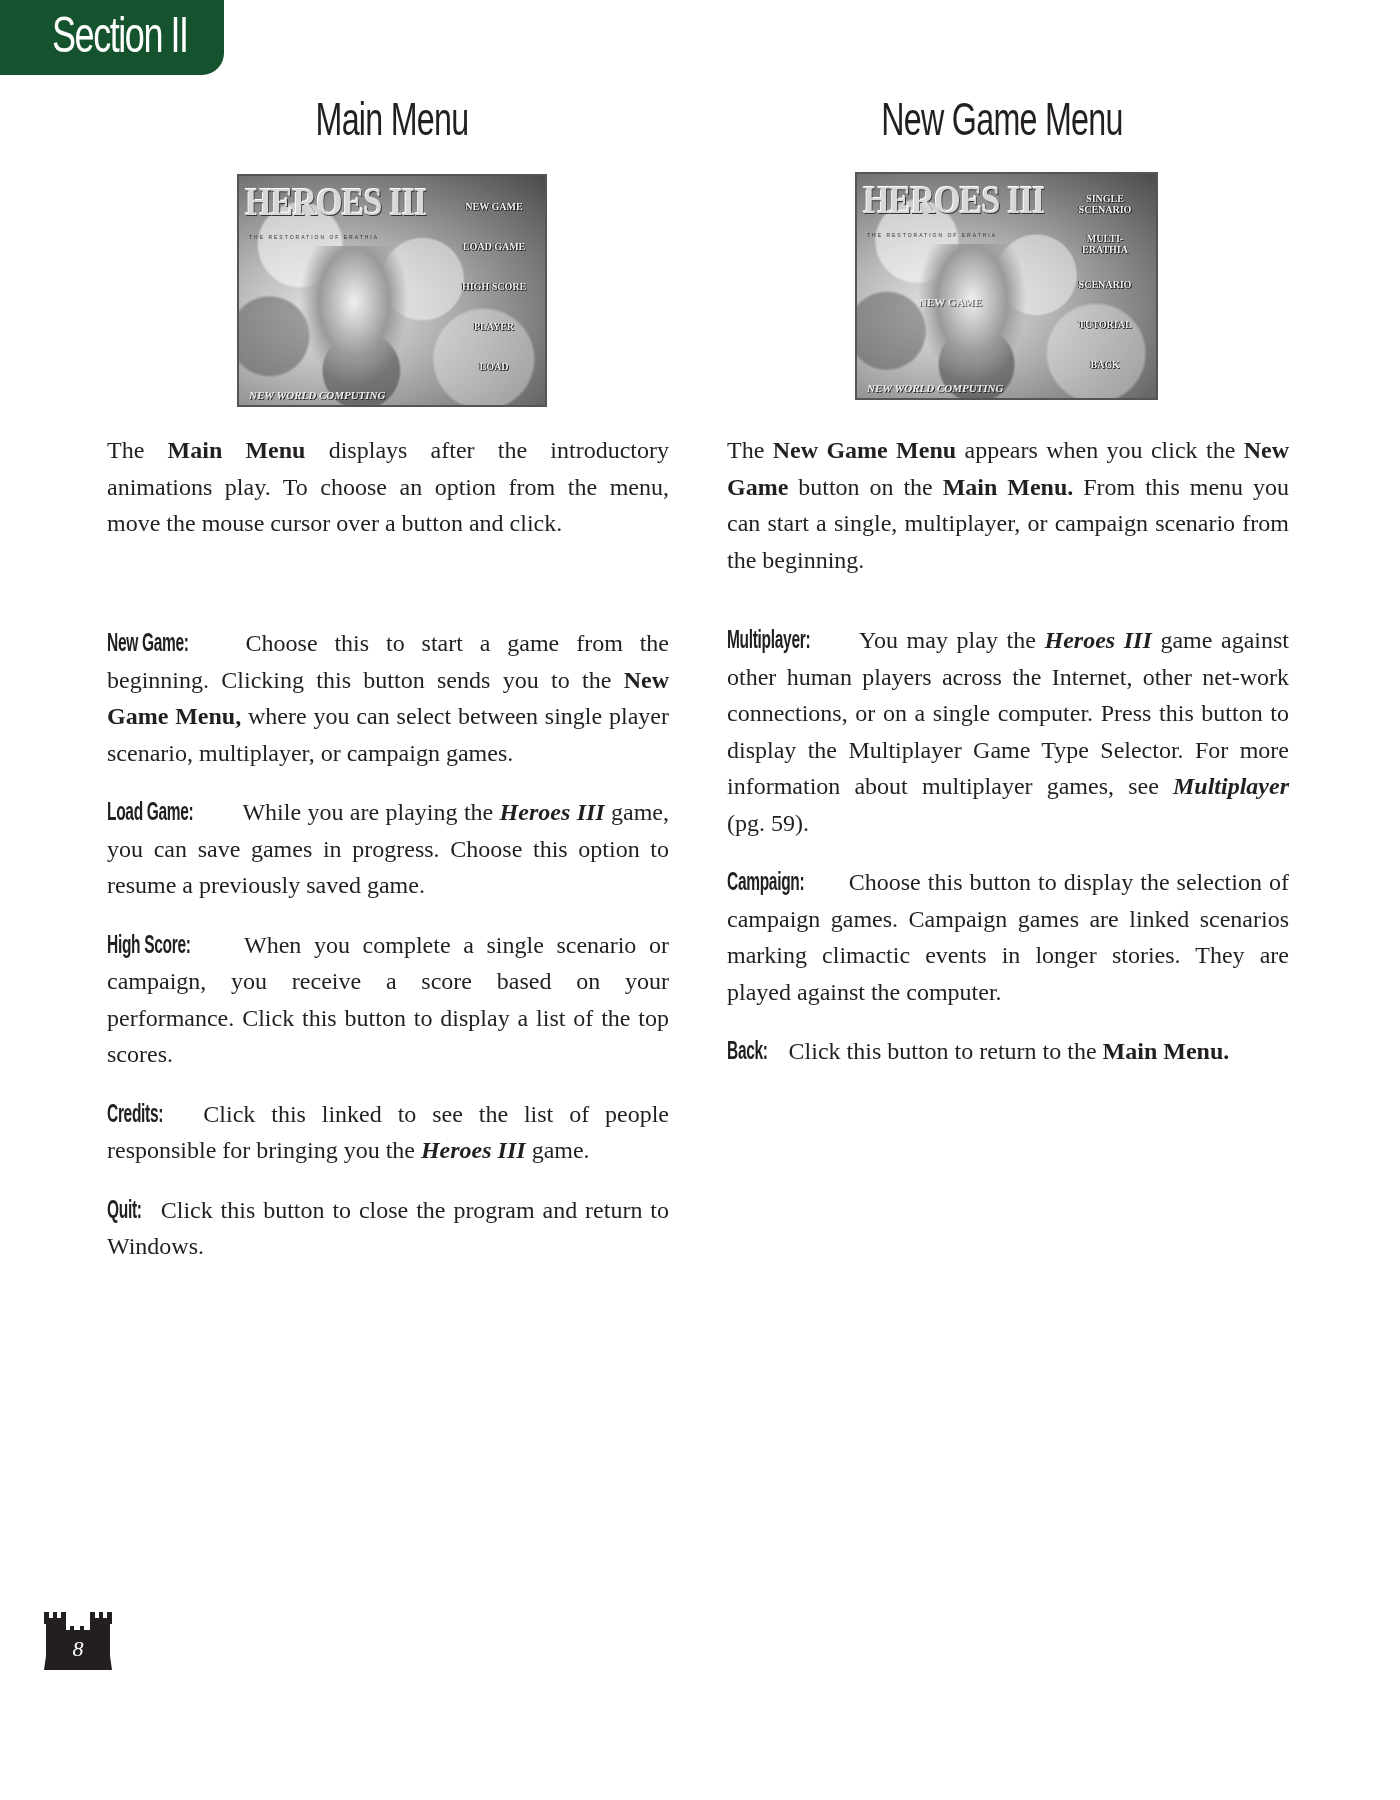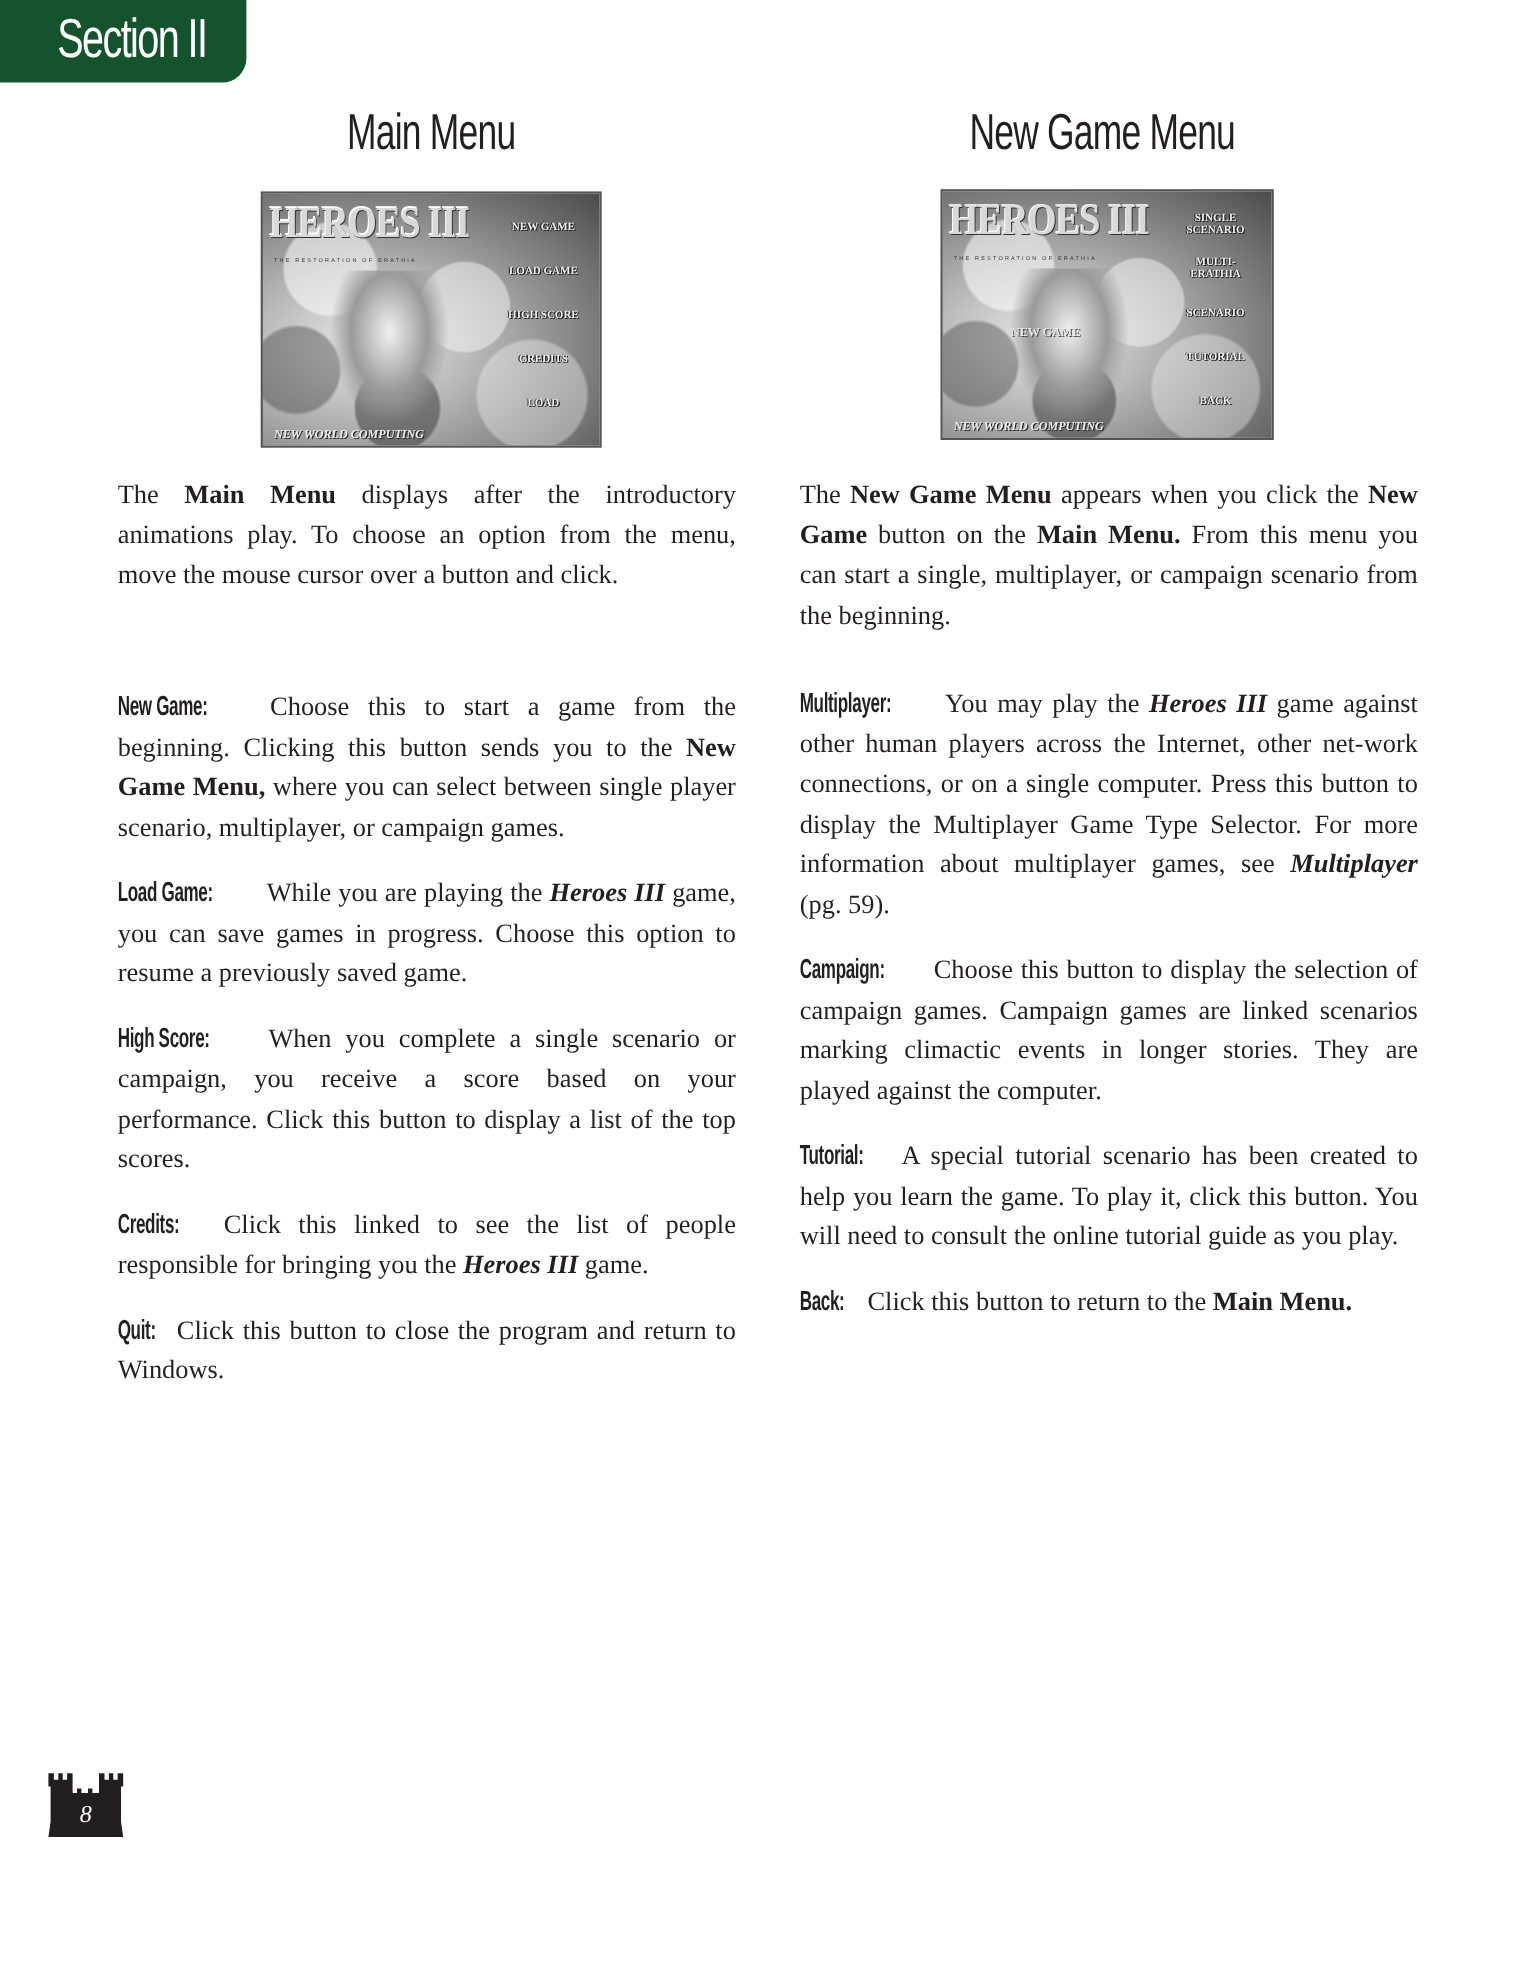--- a/index.html
+++ b/index.html
@@ -79,21 +79,21 @@
 
 <div class="shot" id="shot-main">
   <div class="clouds"></div>
   <div class="figure"></div>
   <div class="logo">HEROES III</div>
   <div class="subtitle">THE RESTORATION OF ERATHIA</div>
   <div class="menu">
     <div class="menu-btn">NEW GAME</div>
     <div class="menu-btn">LOAD GAME</div>
     <div class="menu-btn">HIGH SCORE</div>
-    <div class="menu-btn">CREDITS</div>
+    <div class="menu-btn">PLAYER</div>
     <div class="menu-btn">LOAD</div>
   </div>
   <div class="footer">NEW WORLD COMPUTING</div>
 </div>
 
 <div class="shot" id="shot-new">
   <div class="clouds"></div>
   <div class="figure"></div>
   <div class="logo">HEROES III</div>
   <div class="subtitle">THE RESTORATION OF ERATHIA</div>
@@ -120,21 +120,20 @@
 <div class="col" id="items-left">
     <p class="item"><span class="term">New Game:</span><span> Choose this to start a game from the beginning. Clicking this button sends you to the </span><span class="b">New Game Menu,</span><span> where you can select between single player scenario, multiplayer, or campaign games.</span></p>
     <p class="item"><span class="term">Load Game:</span><span> While you are playing the </span><span class="bi">Heroes III</span><span> game, you can save games in progress. Choose this option to resume a previously saved game.</span></p>
     <p class="item"><span class="term">High Score:</span><span> When you complete a single scenario or campaign, you receive a score based on your performance. Click this button to display a list of the top scores.</span></p>
     <p class="item"><span class="term">Credits:</span><span> Click this linked to see the list of people responsible for bringing you the </span><span class="bi">Heroes III</span><span> game.</span></p>
     <p class="item"><span class="term">Quit:</span><span> Click this button to close the program and return to Windows.</span></p>
   </div>
 <div class="col" id="items-right">
     <p class="item"><span class="term">Multiplayer:</span><span> You may play the </span><span class="bi">Heroes III</span><span> game against other human players across the Internet, other net-work connections, or on a single computer. Press this button to display the Multiplayer Game Type Selector. For more information about multiplayer games, see </span><span class="bi">Multiplayer</span><span> (pg. 59).</span></p>
     <p class="item"><span class="term">Campaign:</span><span> Choose this button to display the selection of campaign games. Campaign games are linked scenarios marking climactic events in longer stories. They are played against the computer.</span></p>
-    <p class="item"><span class="term">Tutorial:</span><span> A special tutorial scenario has been created to help you learn the game. To play it, click this button. You will need to consult the online tutorial guide as you play.</span></p>
     <p class="item"><span class="term">Back:</span><span> Click this button to return to the </span><span class="b">Main Menu.</span></p>
   </div>
 
 <div class="page-marker">
   <svg width="72" height="60" viewBox="0 0 72 60">
     <path fill="#231f20" d="M2 60 L4 46 L4 14 L2 14 L2 2 L7 2 L7 8 L11 8 L11 2 L15 2 L15 8 L19 8 L19 2 L24 2 L24 14 L24 20 L28 20 L28 16 L32 16 L32 20 L38 20 L38 16 L42 16 L42 20 L48 20 L48 14 L48 2 L53 2 L53 8 L57 8 L57 2 L61 2 L61 8 L65 8 L65 2 L70 2 L70 14 L68 14 L68 46 L70 60 Z"></path>
   </svg>
   <span>8</span>
 </div>
 

